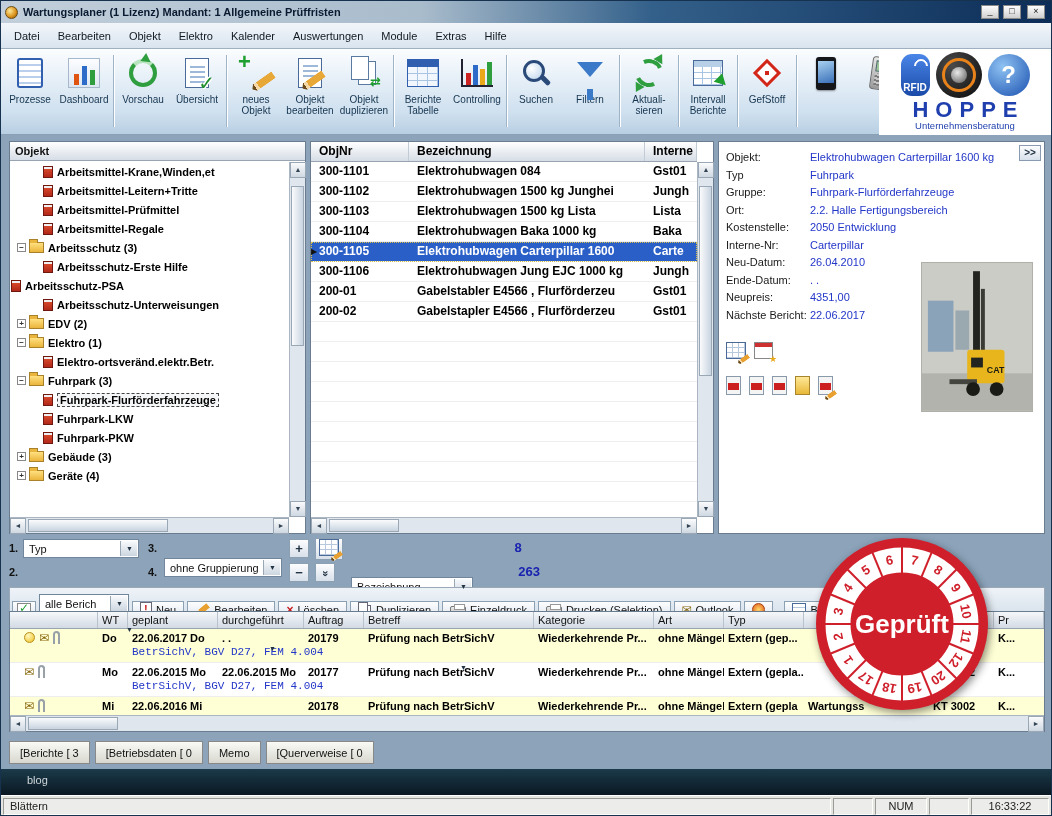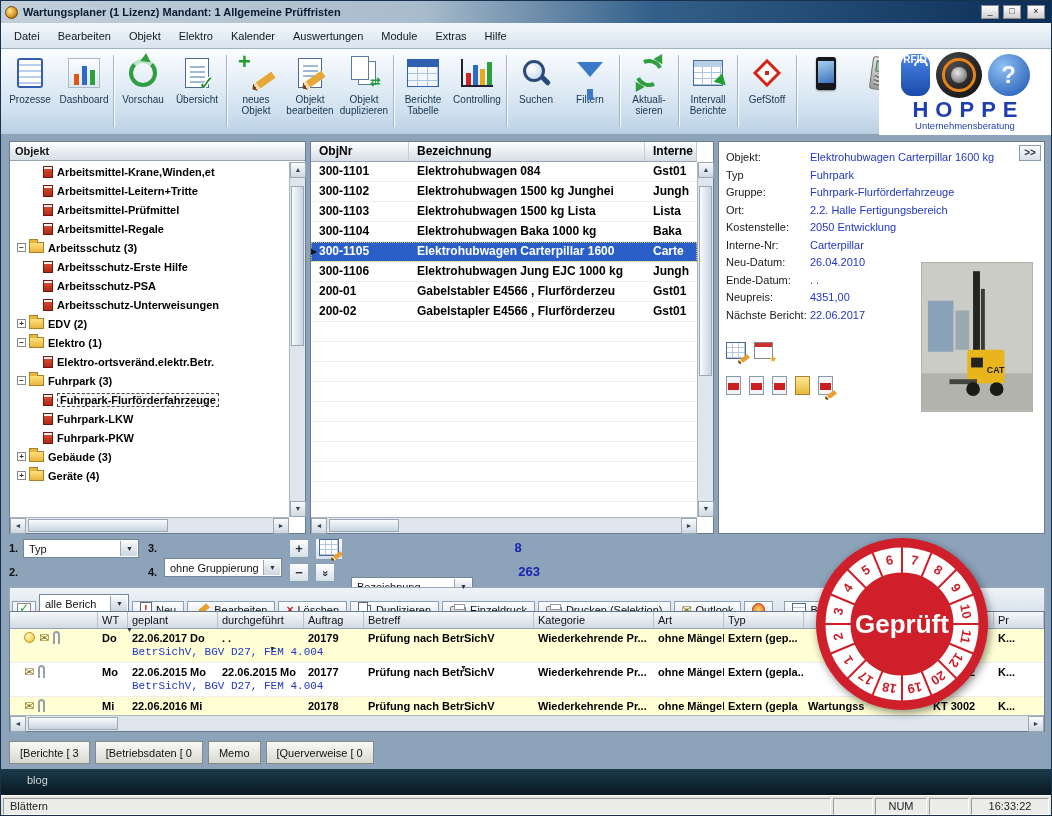--- a/index.html
+++ b/index.html
@@ -54,21 +54,21 @@
 .i-gefstoff{width:20px;height:20px;border:3px solid #d22619;background:#fff;transform:rotate(45deg);}
 .i-gefstoff::after{content:"";position:absolute;inset:2px;background:radial-gradient(#d22619 30%,transparent 34%);}
 .i-phone1{width:20px;height:33px;background:#15161a;border-radius:3px;box-shadow:0 1px 2px rgba(0,0,0,.4);}
 .i-phone1::before{content:"";position:absolute;left:2px;right:2px;top:4px;bottom:7px;background:linear-gradient(160deg,#a8d0f0,#3a70b8);}
 .i-phone2{width:19px;height:33px;background:linear-gradient(#e8e8e8,#9a9a9a);border:1px solid #6a6a6a;border-radius:3px;transform:rotate(8deg);}
 .i-phone2::before{content:"";position:absolute;left:3px;right:3px;top:3px;height:9px;background:#9fc89a;border:1px solid #556677;}
 .i-phone2::after{content:"";position:absolute;left:3px;right:3px;bottom:3px;height:12px;background:repeating-linear-gradient(#c8c8c8 0 2px,#7a7a7a 2px 4px);}
 
 .brand{position:absolute;right:0;top:0;width:172px;height:86px;background:#fff;display:flex;flex-direction:column;align-items:center;padding-top:2px;}
 .brand-icons{display:flex;align-items:center;gap:6px;height:48px;}
-.i-rfid{width:29px;height:42px;background:linear-gradient(#4a86e8,#1a4aa8);border-radius:11px;position:relative;display:flex;justify-content:center;padding-bottom:3px;color:#fff;font-weight:bold;font-size:10px;}
+.i-rfid{width:29px;height:42px;background:linear-gradient(#4a86e8,#1a4aa8);border-radius:11px;position:relative;display:flex;align-items:flex-end;justify-content:center;padding-bottom:3px;color:#fff;font-weight:bold;font-size:10px;}
 .rfid-arc{position:absolute;top:5px;left:13px;width:14px;height:14px;border:2px solid #fff;border-radius:50%;border-bottom-color:transparent;border-left-color:transparent;transform:rotate(-45deg);}
 .i-camera{width:46px;height:46px;border-radius:50%;background:radial-gradient(circle at 35% 30%,#4a4a4a,#0a0a0a);position:relative;}
 .i-camera::before{content:"";position:absolute;inset:6px;border:3px solid #e8821a;border-radius:50%;}
 .i-camera::after{content:"";position:absolute;inset:15px;border-radius:50%;background:radial-gradient(circle at 40% 35%,#e8e8e8,#555);}
 .i-help{width:42px;height:42px;border-radius:50%;background:radial-gradient(circle at 35% 30%,#8ec2f2,#1a50b0);color:#fff;font-size:24px;font-weight:bold;display:flex;align-items:center;justify-content:center;}
 .brand-name{font-size:22px;font-weight:bold;color:#1f3fae;letter-spacing:7px;line-height:21px;margin-left:7px;}
 .brand-sub{font-size:9.5px;color:#1f3fae;}
 
 
 .panel{position:absolute;background:#fff;border:1px solid #6a7c90;}
@@ -348,21 +348,21 @@
         </div>
         <div class="tree-row" style="padding-left: 6px;">
           <span class="expander">−</span>
           <span class="folder-ic"></span>
           <span class="tree-label">Arbeitsschutz  (3)</span>
         </div>
         <div class="tree-row" style="padding-left: 32px;">
           <span class="leaf-ic"></span>
           <span class="tree-label">Arbeitsschutz-Erste Hilfe</span>
         </div>
-        <div class="tree-row" style="padding-left: 32px;">
+        <div class="tree-row" style="">
           <span class="leaf-ic"></span>
           <span class="tree-label">Arbeitsschutz-PSA</span>
         </div>
         <div class="tree-row" style="padding-left: 32px;">
           <span class="leaf-ic"></span>
           <span class="tree-label">Arbeitsschutz-Unterweisungen</span>
         </div>
         <div class="tree-row" style="padding-left: 6px;">
           <span class="expander">+</span>
           <span class="folder-ic"></span>

